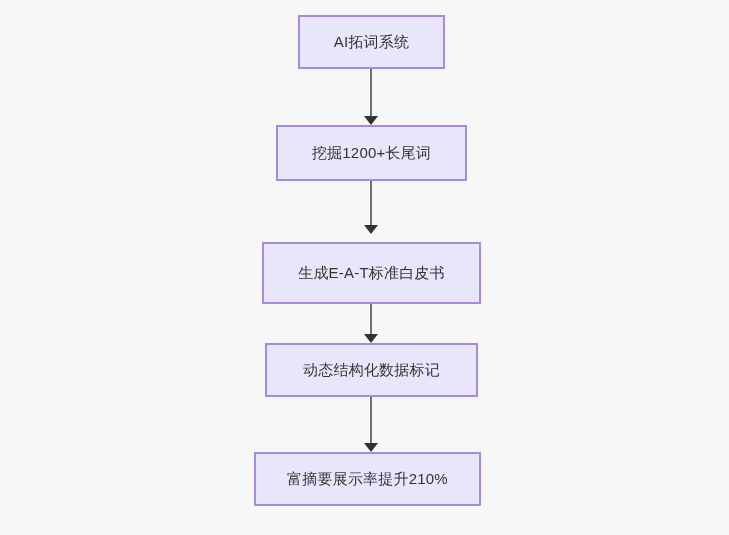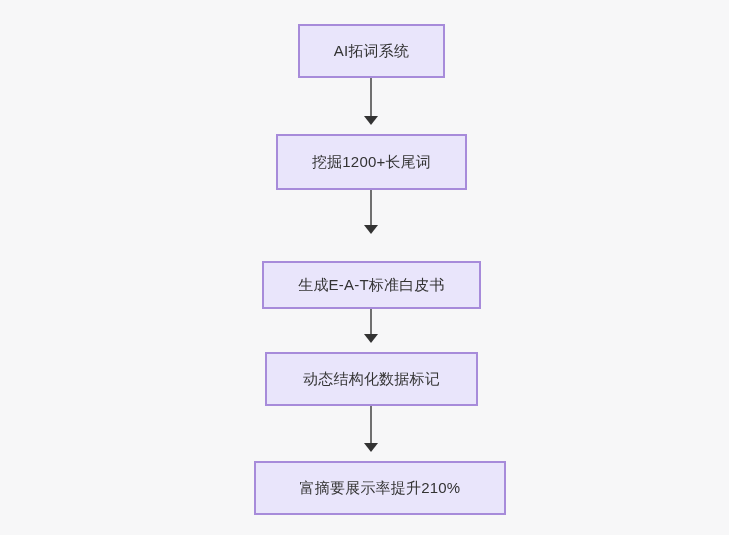--- a/index.html
+++ b/index.html
@@ -26,21 +26,20 @@
     border-radius: 0;
     display: flex;
     align-items: center;
     justify-content: center;
     color: #333333;
     font-size: 15px;
     line-height: 1.2;
     letter-spacing: 0.2px;
     white-space: nowrap;
     user-select: none;
-    margin-top: 9px;
   }
   .node-label {
     display: block;
   }
   .connector {
     position: absolute;
     width: 24px;
     display: block;
   }
   .conn-line {
@@ -86,25 +85,25 @@
   </div>
 
   <div class="node" style="left:298px; top:15px; width:147px; height:54px;">
     <span class="node-label">AI拓词系统</span>
   </div>
 
   <div class="node" style="left:276px; top:125px; width:191px; height:56px;">
     <span class="node-label">挖掘1200+长尾词</span>
   </div>
 
-  <div class="node" style="left:262px; top:252px; width:219px; height:48px;">
+  <div class="node" style="left:262px; top:242px; width:219px; height:62px;">
     <span class="node-label">生成E-A-T标准白皮书</span>
   </div>
 
   <div class="node" style="left:265px; top:343px; width:213px; height:54px;text-align:center;">
     <span class="node-label">动态结构化数据标记</span>
   </div>
 
-  <div class="node" style="left:254px; top:452px; width:252px; height:54px;">
+  <div class="node" style="left:254px; top:452px; width:227px; height:54px;">
     <span class="node-label">富摘要展示率提升210%</span>
   </div>
 
 </div>
 
 </body></html>

